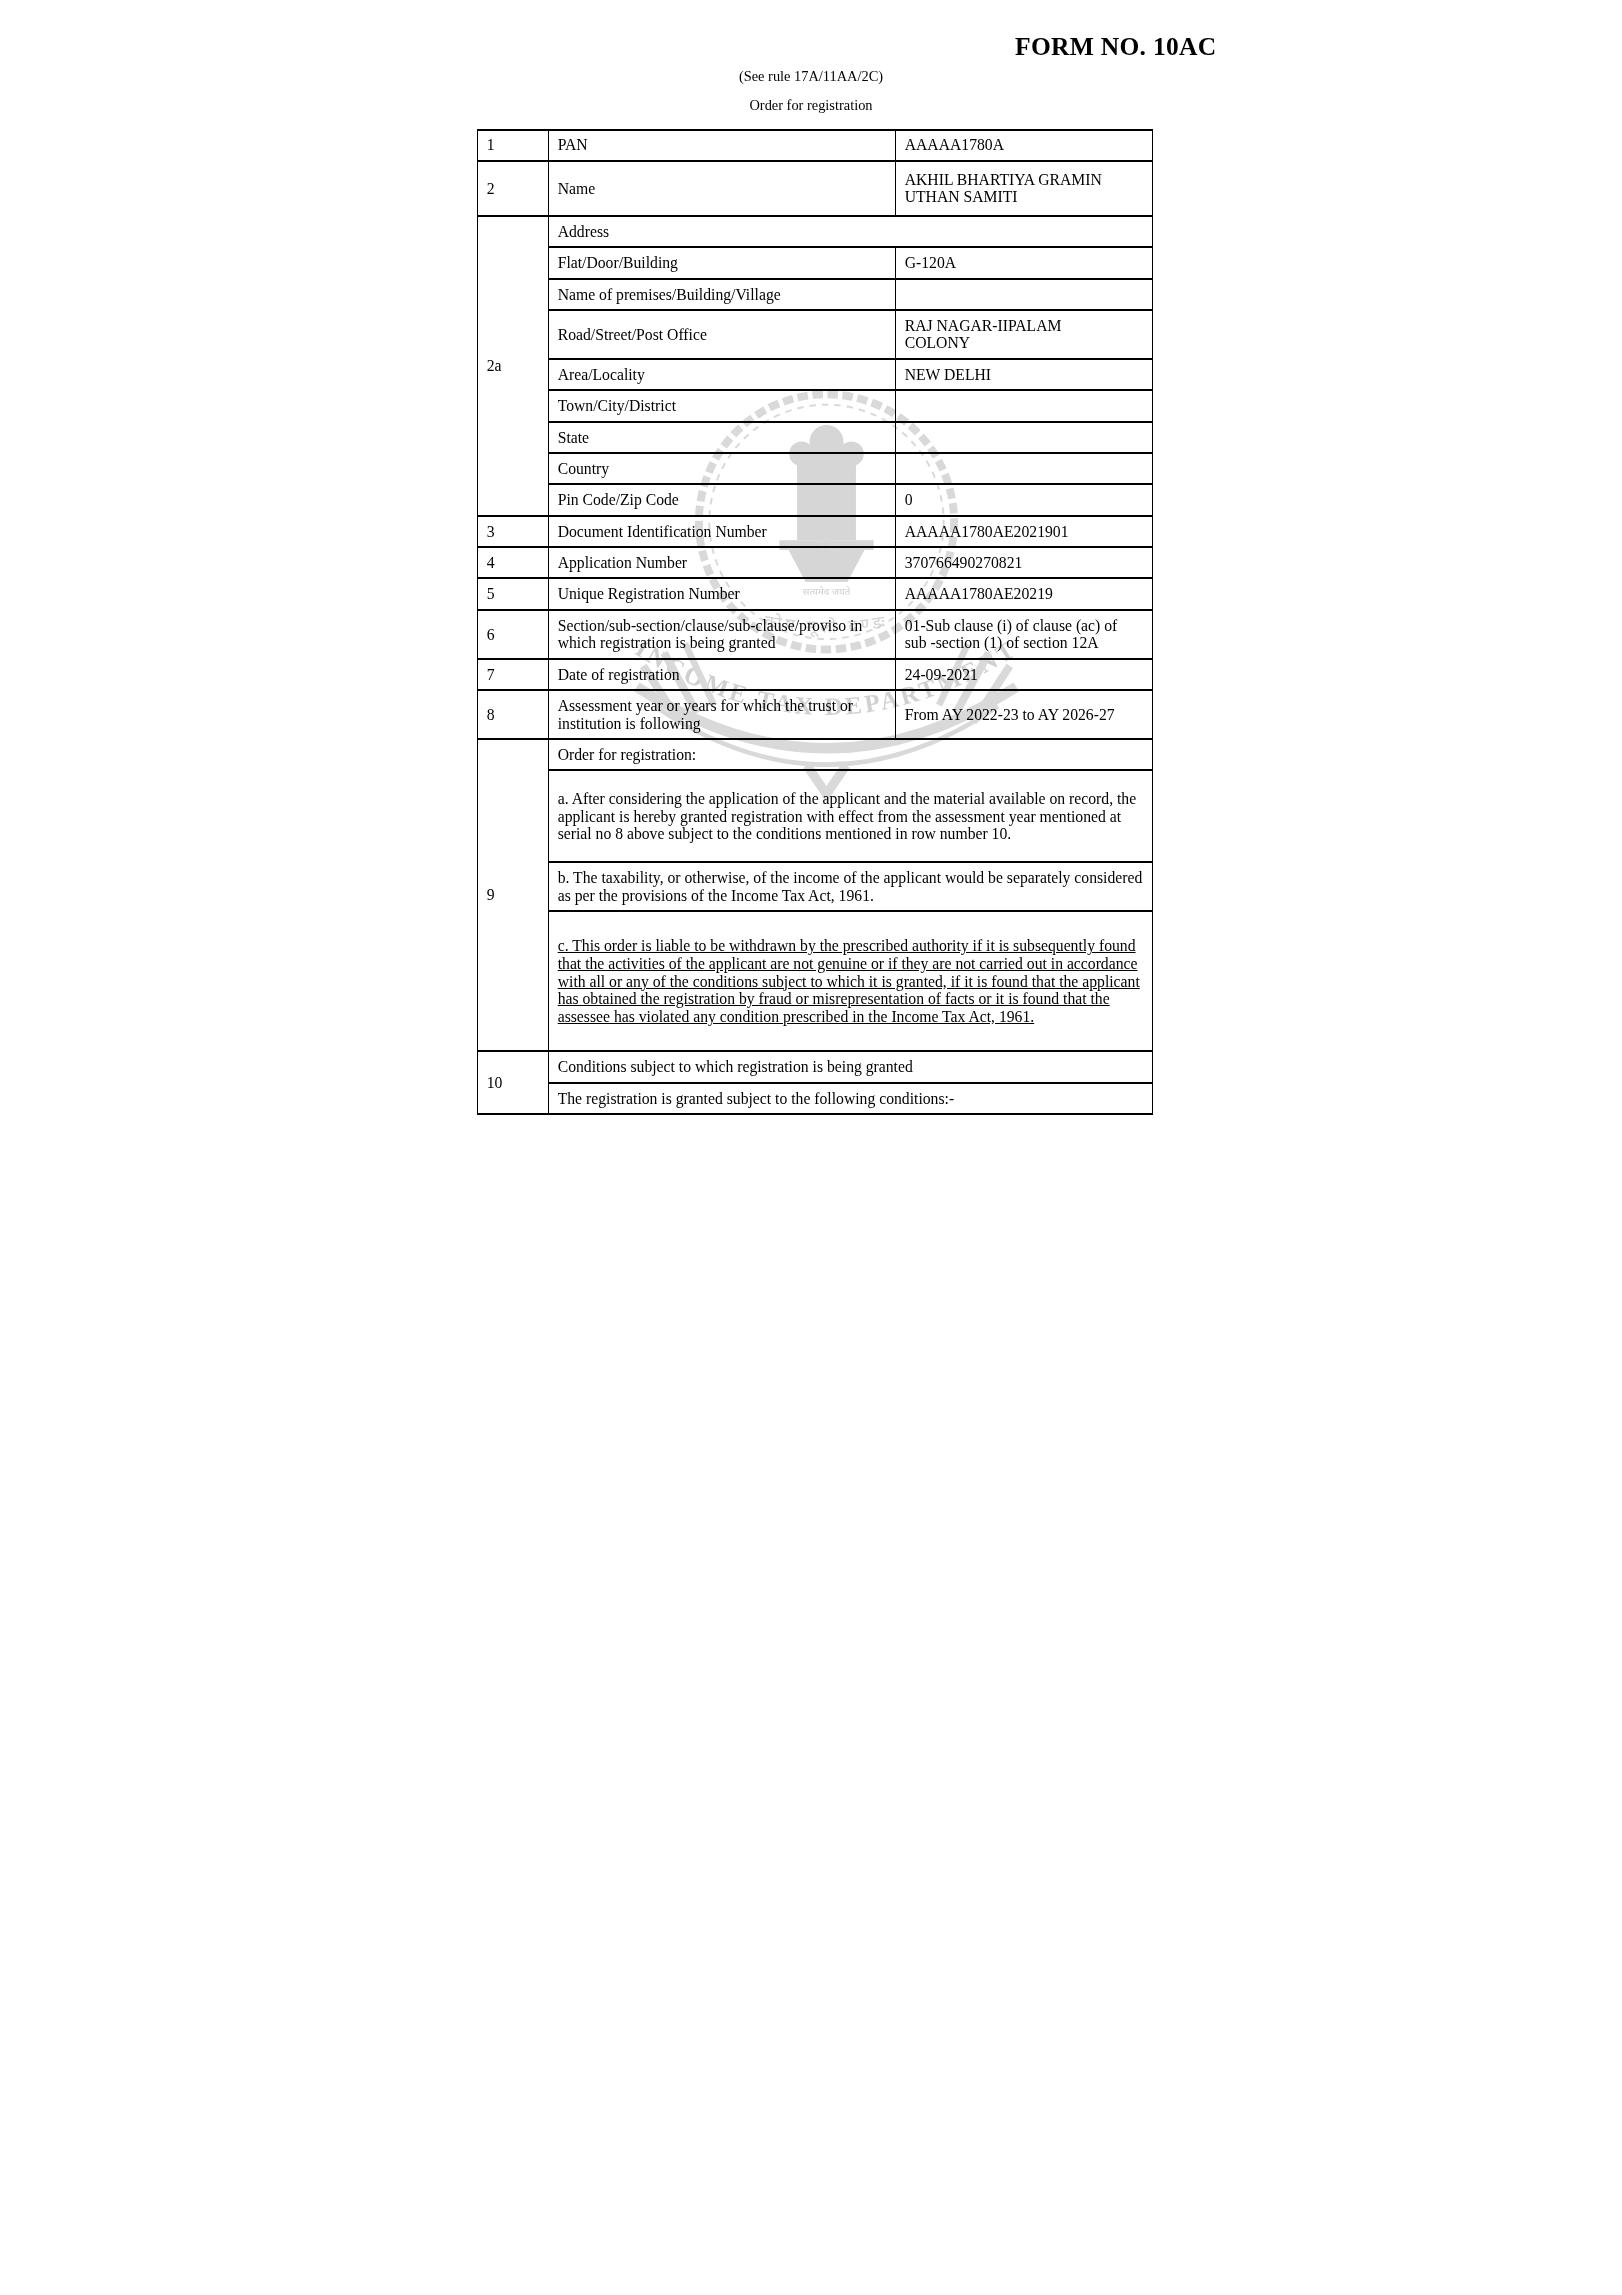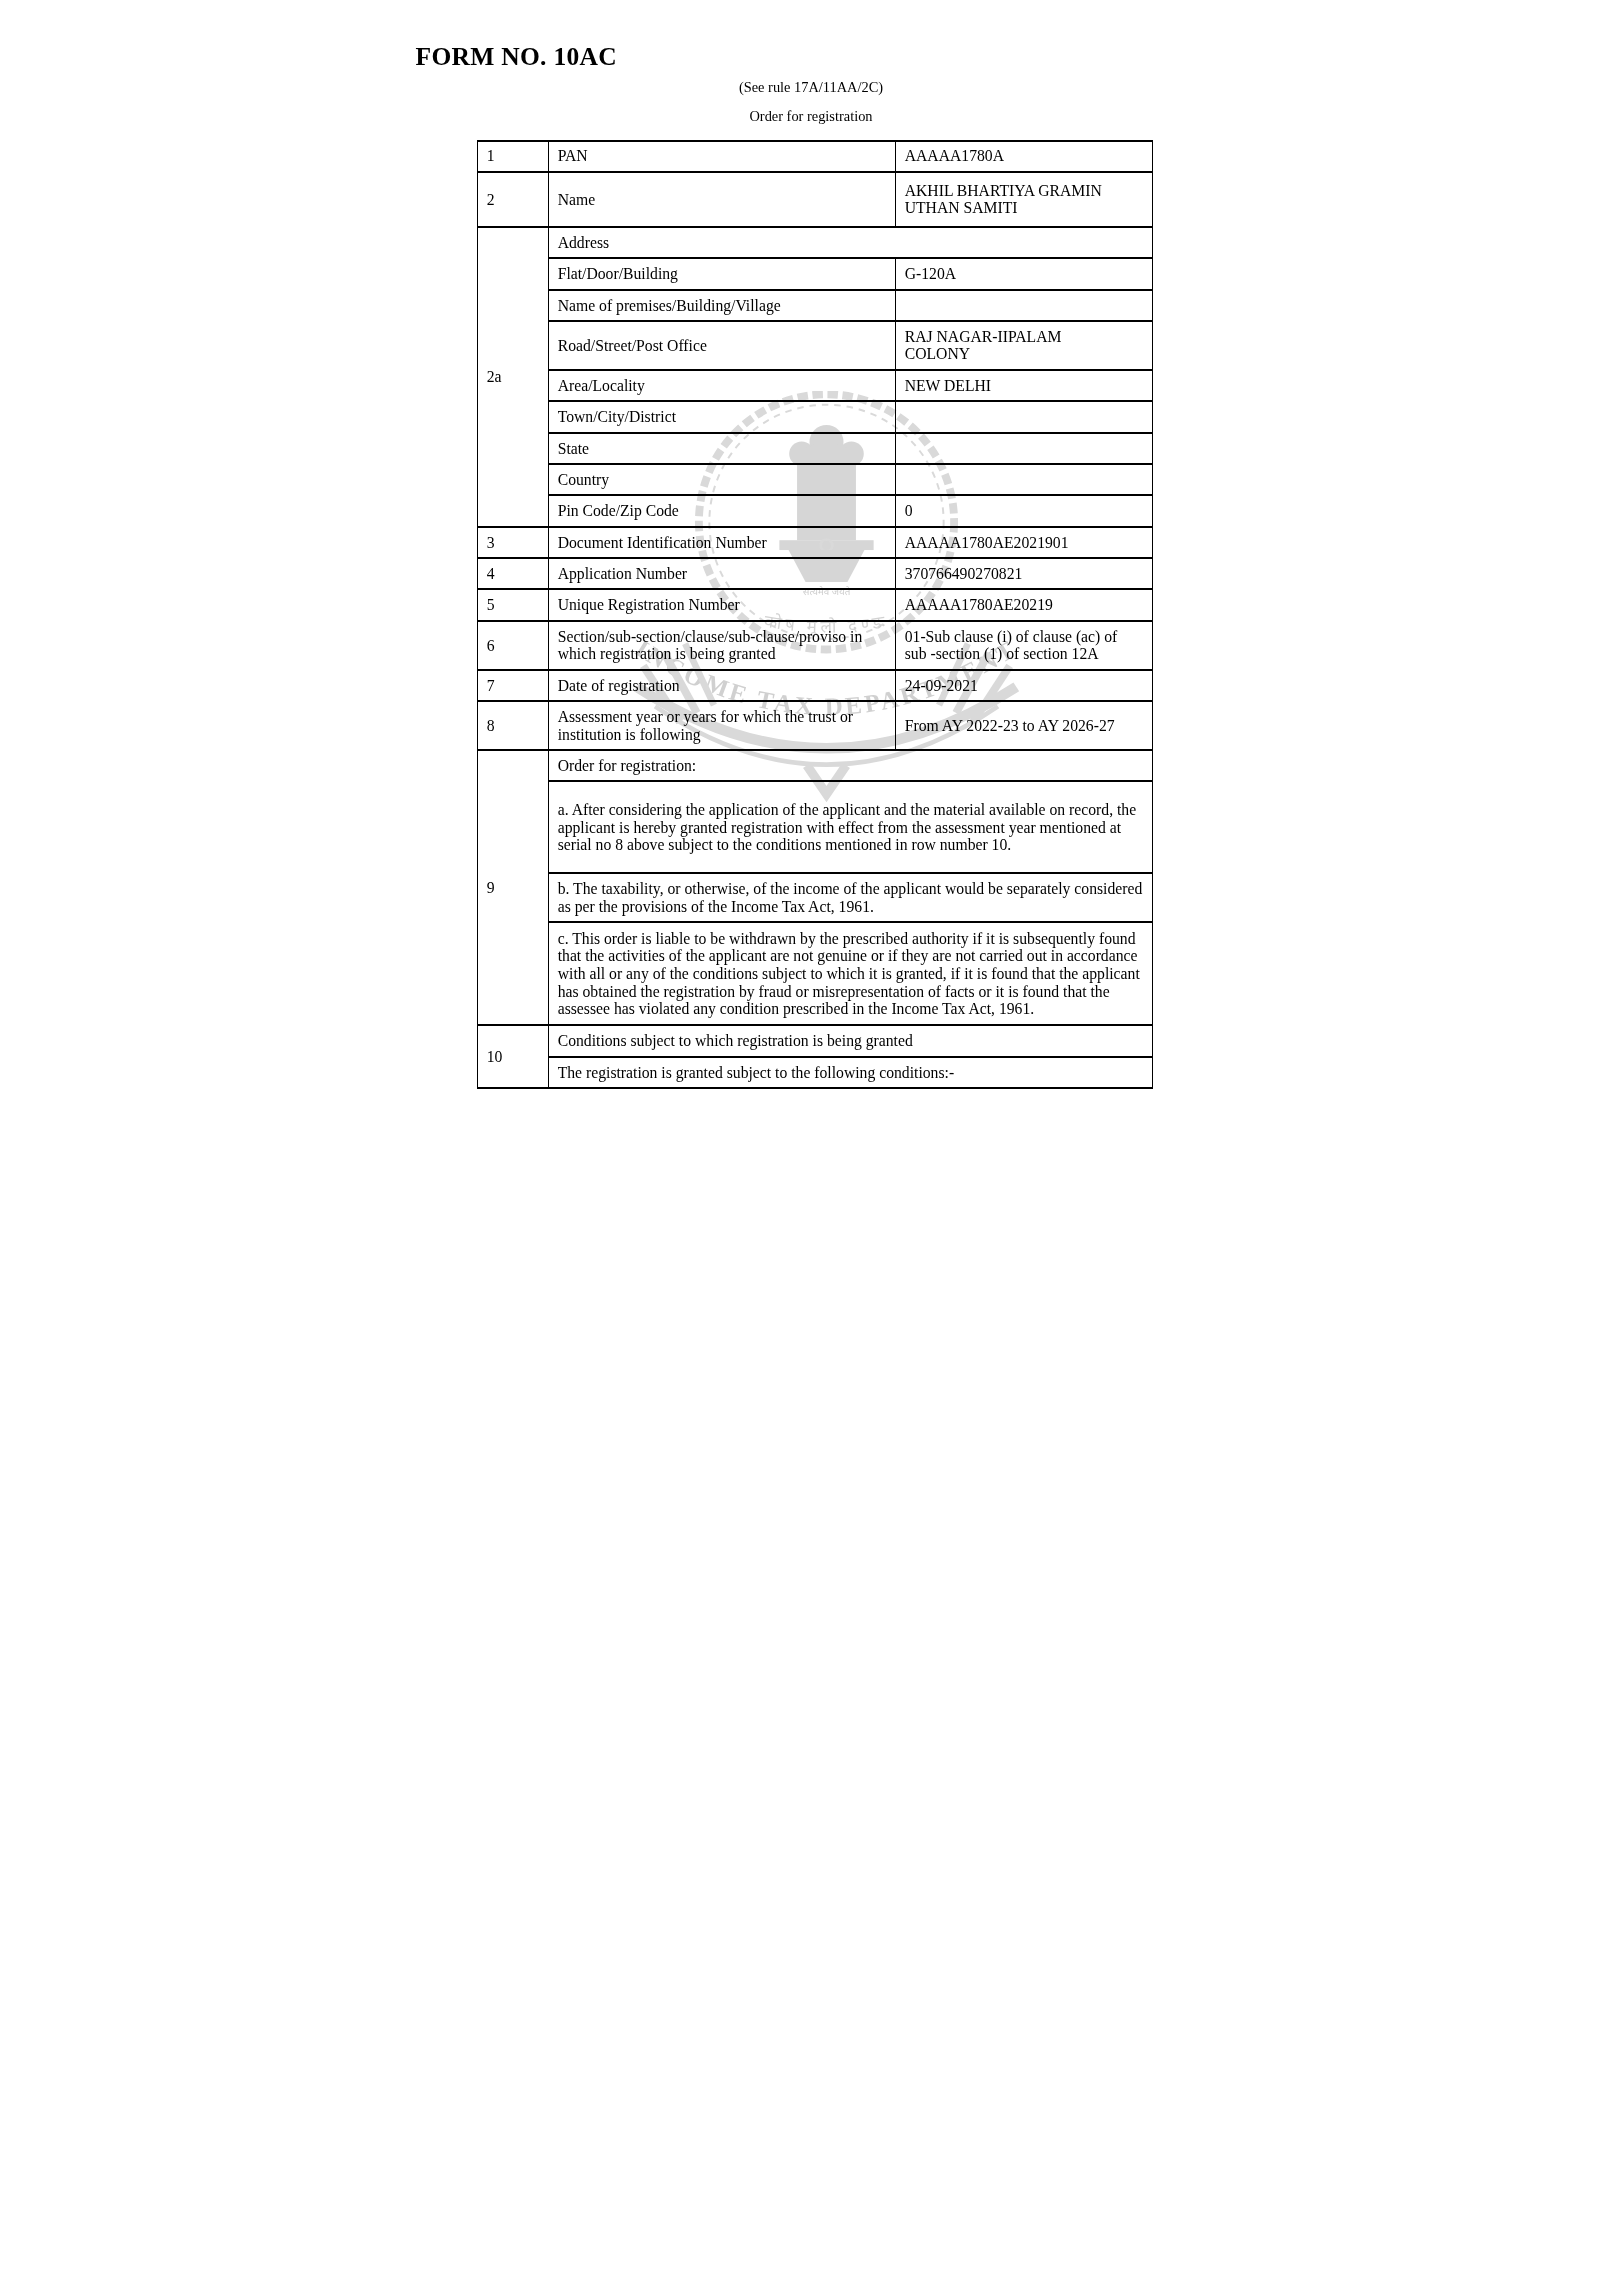--- a/index.html
+++ b/index.html
@@ -9,22 +9,22 @@
     width:811px; height:1148px;
     margin:0 auto;
     background:#ffffff;
     color:#000;
     font-family:"Liberation Serif","DejaVu Serif",serif;
     overflow:hidden;
   }
   
   .form-title {
     padding-top:34px;
-    margin:10px;
-    text-align:left;
+    margin:0;
+    text-align:right;
     font-size:25.5px;
     font-weight:bold;
     line-height:1;
     letter-spacing:0.3px;
   }
   .form-sub {
     margin-top:9px;
     text-align:center;
     font-size:14.4px;
     line-height:1.1;
@@ -76,21 +76,21 @@
   td.span-top { vertical-align:top; padding-top:6.5px;margin-left:28px; }
   td.vtop { vertical-align:top; }
   tr.h-name    { height:55px; }
   tr.h-addr    { height:25px; }
   tr.h-road    { height:48px; }
   tr.h-sec     { height:48px; }
   tr.h-ay      { height:46px; }
   tr.h-order   { height:30px; }
   tr.h-para-a  { height:92px;padding-left:48px; }
   tr.h-para-b  { height:46px; }
-  tr.h-para-c  { height:103px; }
+  tr.h-para-c  { height:140px;text-decoration:underline; }
   tr.h-single  { height:31px; }
 </style>
 </head>
 <body>
 
 <div class="page">
 
   <svg class="watermark" viewBox="0 0 640 680" xmlns="http://www.w3.org/2000/svg">
 
     <circle class="wm-stroke" cx="320" cy="200" r="195" stroke-width="12" stroke-dasharray="16 7"></circle>

